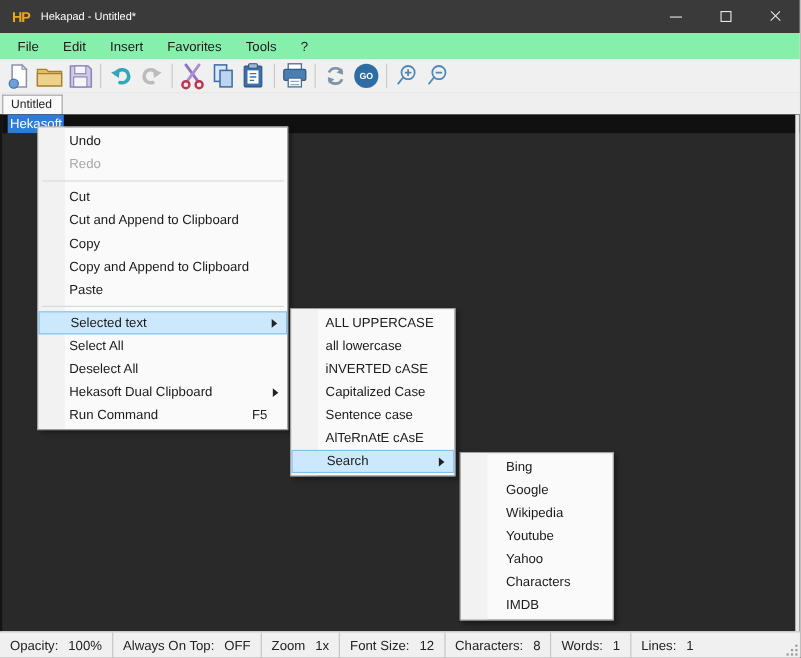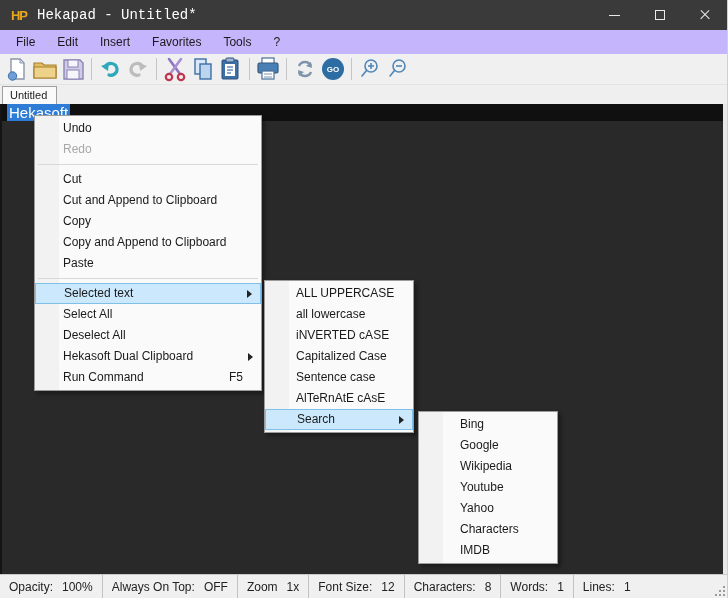--- a/index.html
+++ b/index.html
@@ -15,39 +15,39 @@
   
   .titlebar {
     height: 30px; background: #3a3a3a; display: flex; align-items: center;
     flex: 0 0 auto; color: #f2f2f2;
   }
   .app-icon {
     width: 20px; height: 20px; margin: 0 8px 0 9px; display: flex;
     align-items: center; justify-content: center;
     color: #e8a81c; font-weight: bold; font-size: 13px; letter-spacing: -1px;
   }
-  .title-text { font-size: 14px; color: #ffffff; font-family: Liberation Mono, monospace; }
+  .title-text { font-size: 10px; color: #ffffff; }
   .title-controls { margin-left: auto; display: flex; height: 100%; }
   .title-btn {
     width: 45px; height: 100%; display: flex; align-items: center; justify-content: center;
     cursor: default;
   }
   .glyph-min { width: 11px; height: 1px; background: #e8e8e8; }
   .glyph-max { width: 10px; height: 10px; border: 1px solid #e8e8e8; }
   .glyph-close { position: relative; width: 12px; height: 12px; }
   .glyph-close::before, .glyph-close::after {
     content: ""; position: absolute; left: 0; top: 5px; width: 12px; height: 1.4px;
     background: #e8e8e8;
   }
   .glyph-close::before { transform: rotate(45deg); }
   .glyph-close::after { transform: rotate(-45deg); }
 
   
   .menubar {
-    height: 24px; background: #c4b5fd; display: flex; align-items: center;
+    height: 24px; background: #86efac; display: flex; align-items: center;
     font-size: 12px; color: #1a1a1a; flex: 0 0 auto; padding-left: 5px;
   }
   .menubar-item { padding: 3px 11px; }
 
   
   .toolbar {
     height: 31px; background: #f0f0f0; display: flex; align-items: center;
     flex: 0 0 auto; padding-left: 3px; border-bottom: 1px solid #e3e3e3;
   }
   .tool-btn {
@@ -73,21 +73,21 @@
   
   .editor {
     flex: 1 1 auto; background: #292929; position: relative; overflow: hidden;
     border-left: 2px solid #141414;
   }
   .editor-line {
     height: 17px; background: #101010; display: flex; align-items: center;
     padding-left: 5px;
   }
   .selected-word {
-    background: #2e7cd6; color: #ffffff; font-size: 15px; line-height: 17px;
+    background: #2e7cd6; color: #ffffff; font-size: 12px; line-height: 17px;
     padding: 0 2px;
   }
   .scroll-strip {
     position: absolute; top: 0; right: 0; width: 4px; height: 100%;
     background: #e8e8e8;
   }
 
   
   .menu {
     position: absolute; background: #fafafa; border: 1px solid #9b9b9b;

